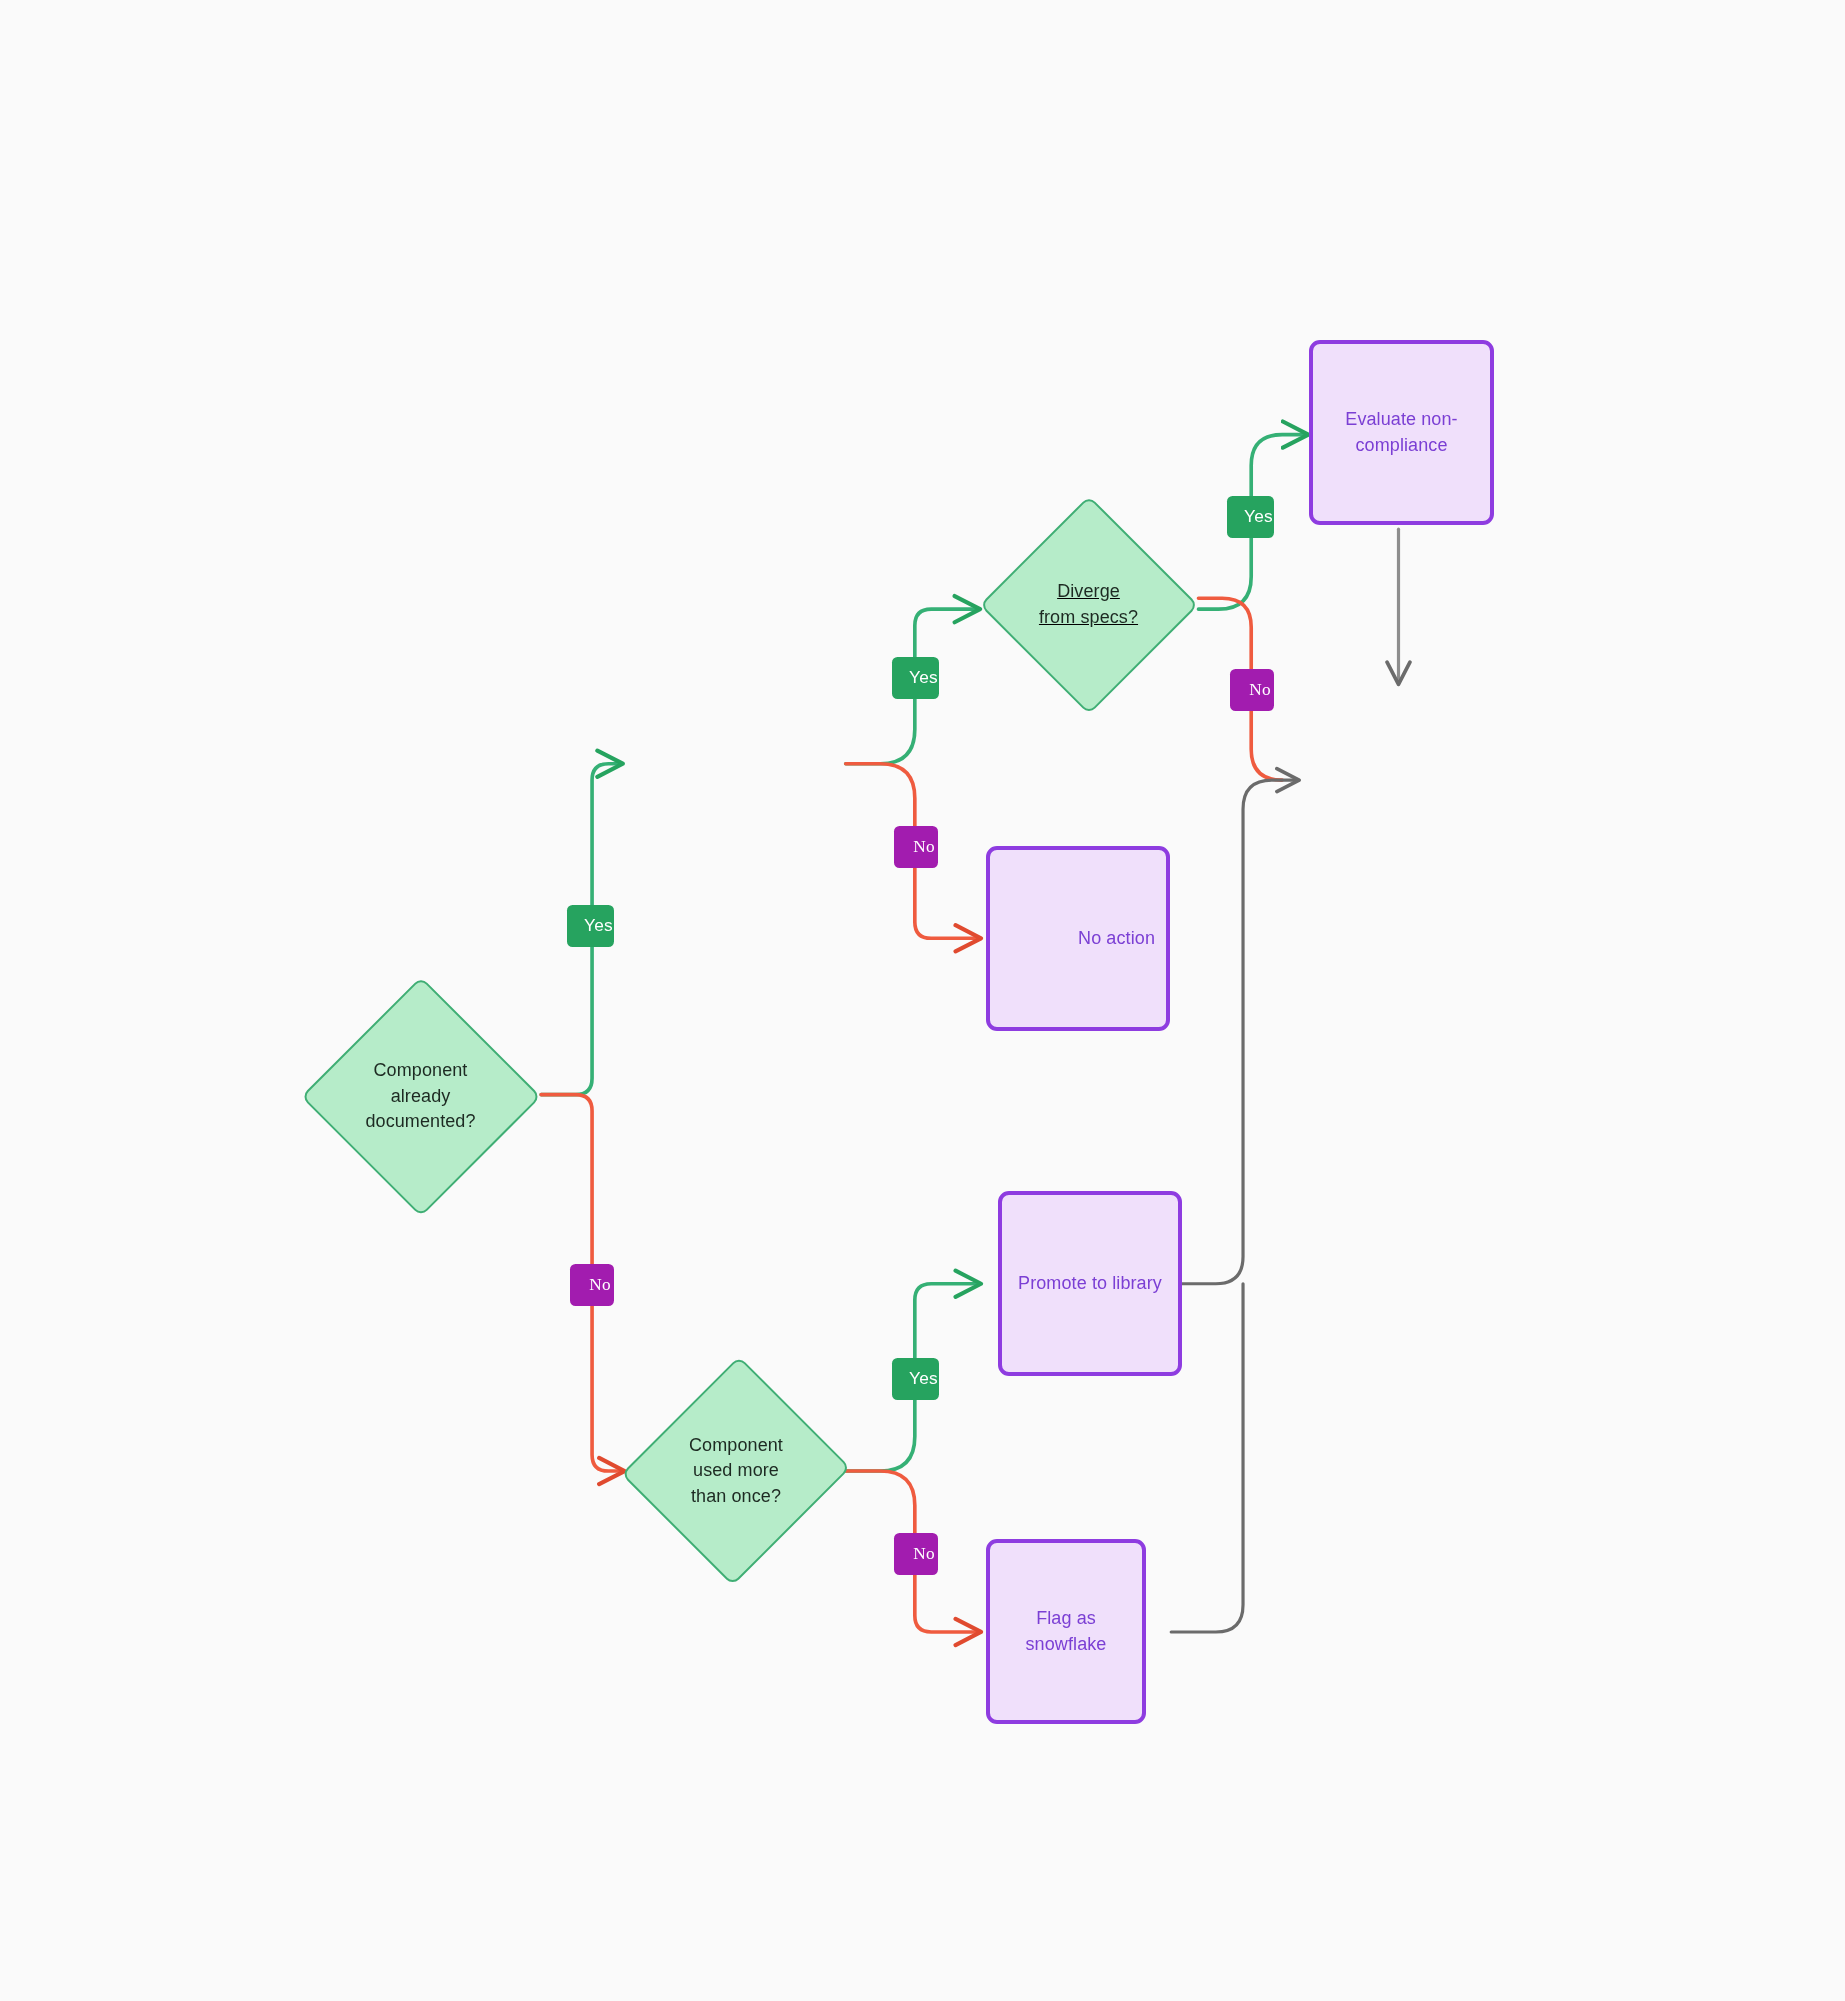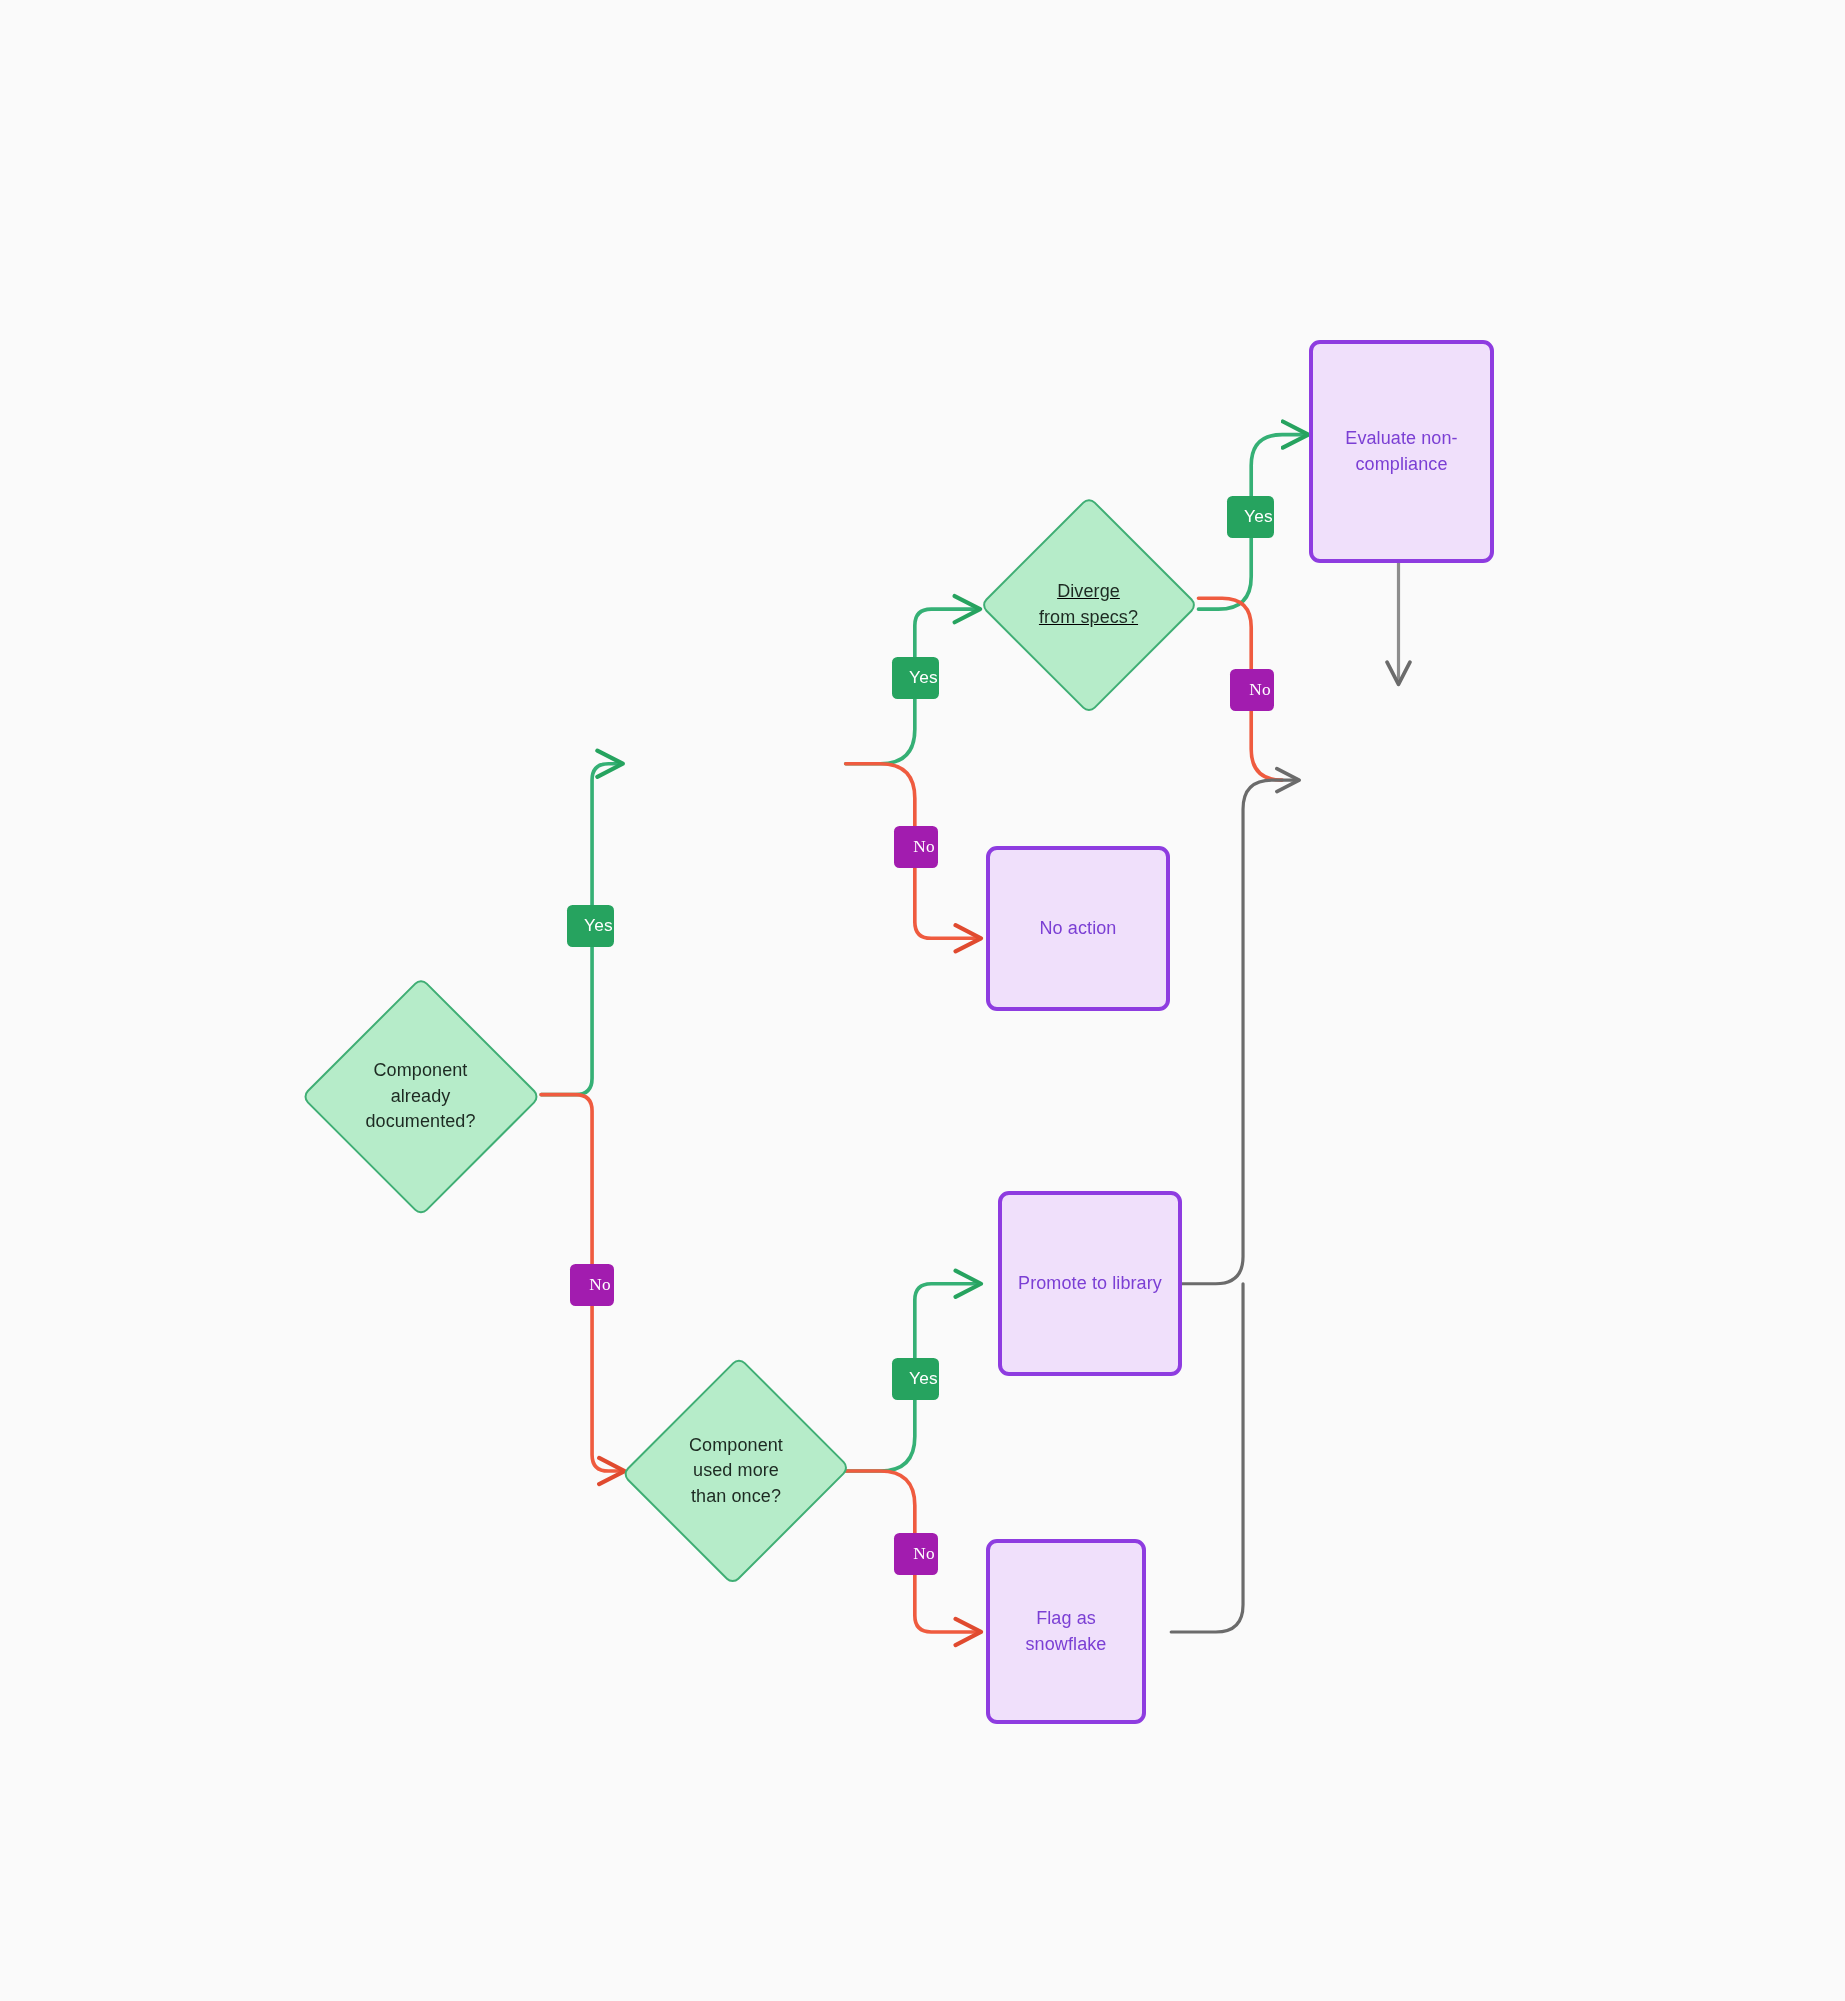--- a/index.html
+++ b/index.html
@@ -153,27 +153,27 @@
 from specs?</div>
   </div>
 
   <div class="node-decision" style="left:624px; top:1353px; width:224px; height:236px;">
     <div class="diamond-bg"></div>
     <div class="node-label">Component
 used more
 than once?</div>
   </div>
 
-  <div class="node-process" style="left:1309px; top:340px; width:185px; height:223px;">
+  <div class="node-process" style="left:1309px; top:340px; width:185px; height:185px;">
     <div class="node-label">Evaluate non-
 compliance</div>
   </div>
 
 
-  <div class="node-process" style="left:986px; top:846px; width:184px; height:165px;">
+  <div class="node-process" style="left:986px; top:846px; width:184px; height:185px;justify-content:flex-end;">
     <div class="node-label">No action</div>
   </div>
 
   <div class="node-process" style="left:986px; top:1191px; width:184px; height:185px;margin-left:12px;">
     <div class="node-label">Promote to library</div>
   </div>
 
   <div class="node-process" style="left:986px; top:1539px; width:160px; height:185px;">
     <div class="node-label">Flag as snowflake</div>
   </div>

